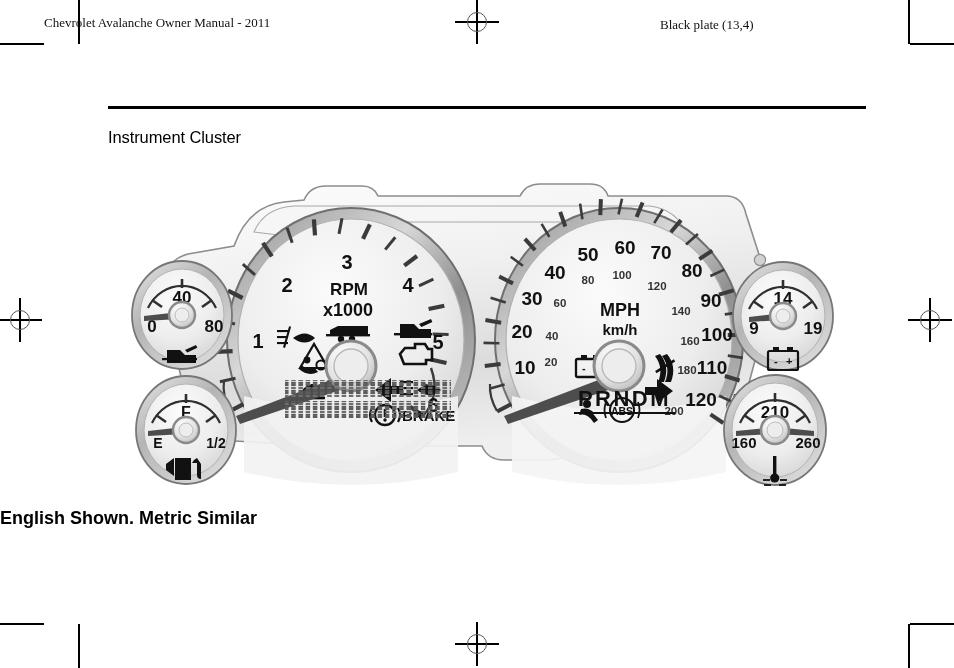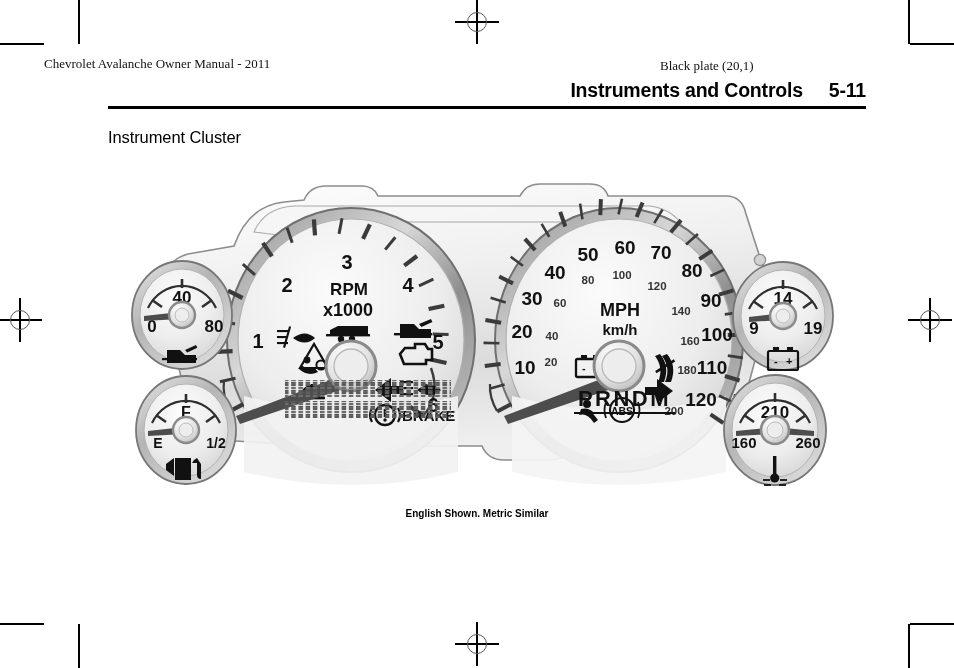--- a/index.html
+++ b/index.html
@@ -10,35 +10,35 @@
   .page{position:absolute;inset:0;}
 
   
   .trim{position:absolute;background:#000;}
   .reg{position:absolute;width:44px;height:44px;}
   .reg .h{position:absolute;left:0;top:21px;width:44px;height:1.5px;background:#000;}
   .reg .v{position:absolute;top:0;left:21px;width:1.5px;height:44px;background:#000;}
   .reg .c{position:absolute;left:12px;top:12px;width:18px;height:18px;border:1.4px solid #555;border-radius:50%;background:transparent;}
 
   
-  .runhead{position:absolute;font-family:"Liberation Serif",serif;font-size:13px;color:#111;white-space:nowrap;margin-top:41px;}
+  .runhead{position:absolute;font-family:"Liberation Serif",serif;font-size:13px;color:#111;white-space:nowrap;}
   .runhead-left{left:44px;top:15px;}
   .runhead-right{left:660px;top:17px;}
 
   
   .sec-head{
     position:absolute;right:88px;top:79px;
     font-size:19.5px;font-weight:bold;letter-spacing:-0.2px;white-space:nowrap;
   }
   .sec-head .pg{display:inline-block;margin-left:26px;}
   .rule{position:absolute;left:108px;top:106px;width:758px;height:3.4px;background:#000;}
 
   .title{position:absolute;left:108px;top:128px;font-size:16.5px;font-weight:normal;letter-spacing:-0.1px;}
 
-  .caption{position:absolute;left:0;right:0;top:508px;text-align:center;font-size:10px;font-weight:bold;}
+  .caption{position:absolute;left:0;right:0;top:508px;font-size:18px;font-weight:bold;}
 
   
   .cluster-wrap{position:absolute;left:104px;top:168px;width:760px;height:335px;}
   .cluster-wrap svg{display:block;width:760px;height:335px;}
 
   text{font-family:"Liberation Sans",sans-serif;}
 </style>
 </head>
 <body>
 
@@ -68,25 +68,22 @@
       <div class="v"></div>
       <div class="c"></div>
   </div>
   <div class="reg" style="left:908px;top:298px;">
     <div class="h"></div>
       <div class="v"></div>
       <div class="c"></div>
   </div>
 
   <div class="runhead runhead-left">Chevrolet Avalanche Owner Manual - 2011</div>
-  <div class="runhead runhead-right">Black plate (20,1)</div>
-
-  <div class="sec-head">
-    <span>Instruments and Controls</span><span class="pg">5-11</span>
-  </div>
+  <div class="runhead runhead-right">Black plate (13,4)</div>
+
   <div class="rule"></div>
 
   <div class="title">Instrument Cluster</div>
 
   <div class="cluster-wrap">
   <svg viewBox="0 0 760 335" xmlns="http://www.w3.org/2000/svg">
     <defs>
       <linearGradient id="housing" x1="0" y1="0" x2="0.25" y2="1">
         <stop offset="0%" stop-color="#fdfdfd"></stop>
         <stop offset="38%" stop-color="#f0f0f0"></stop>

